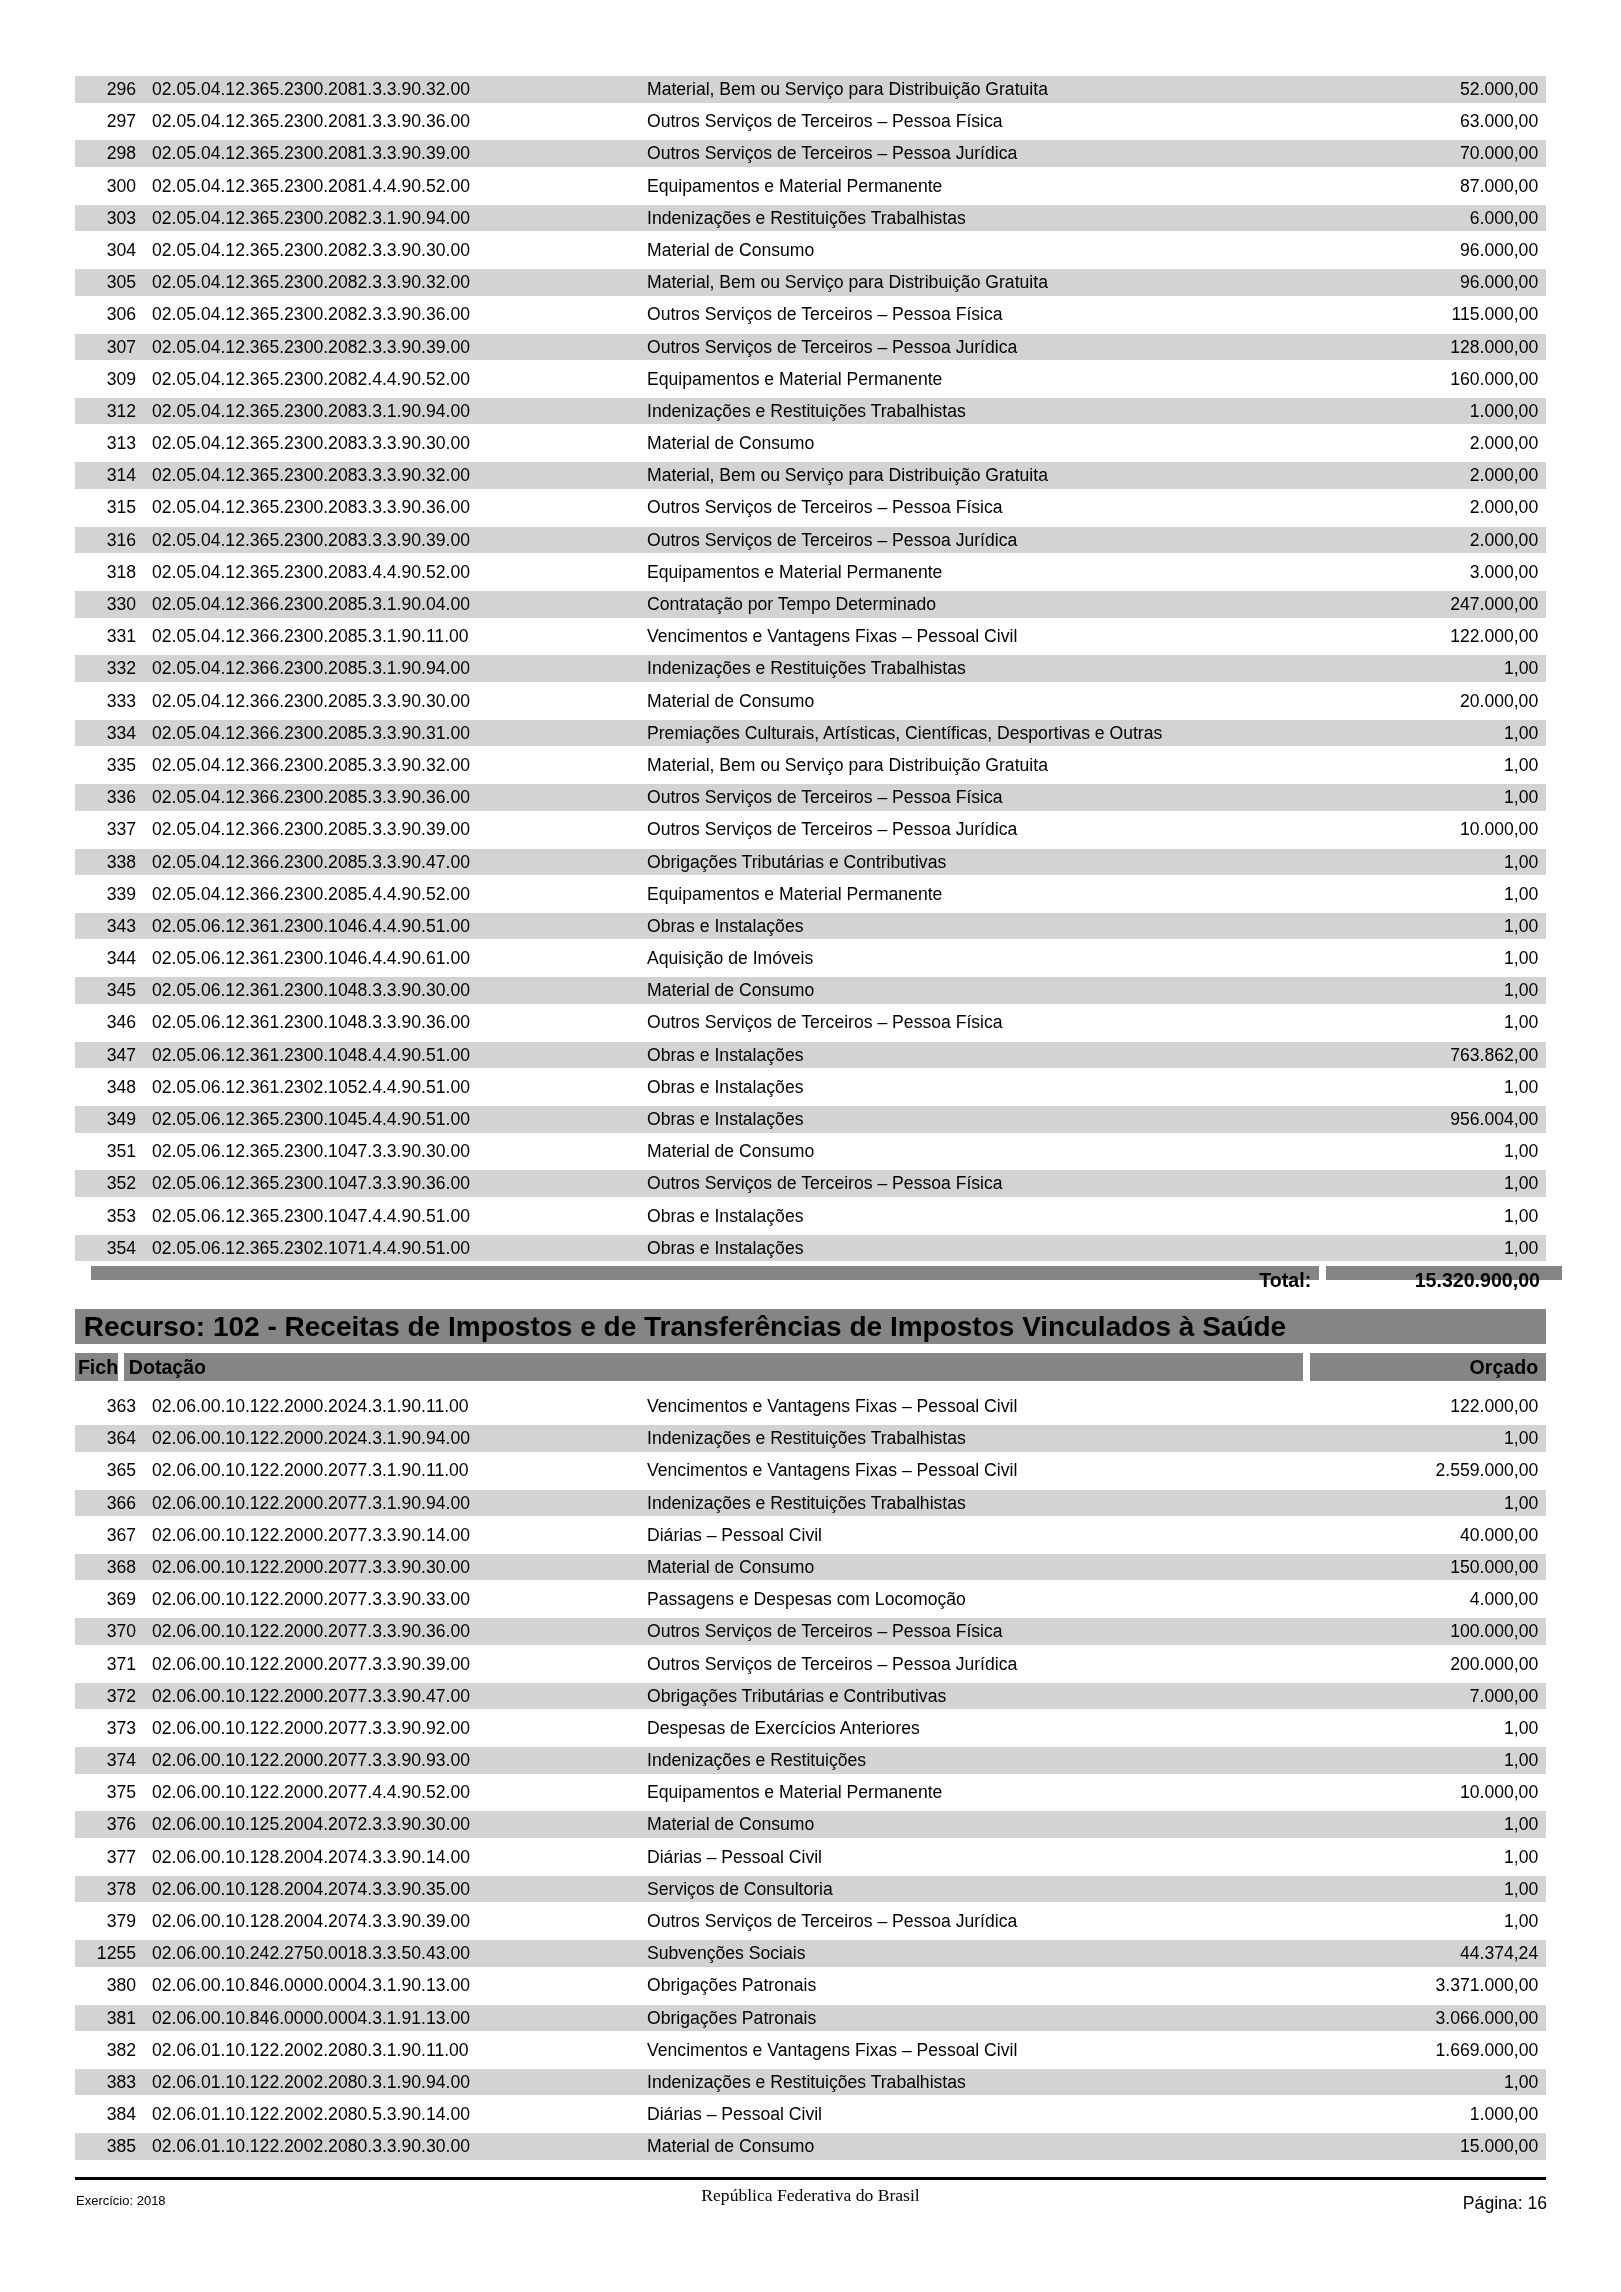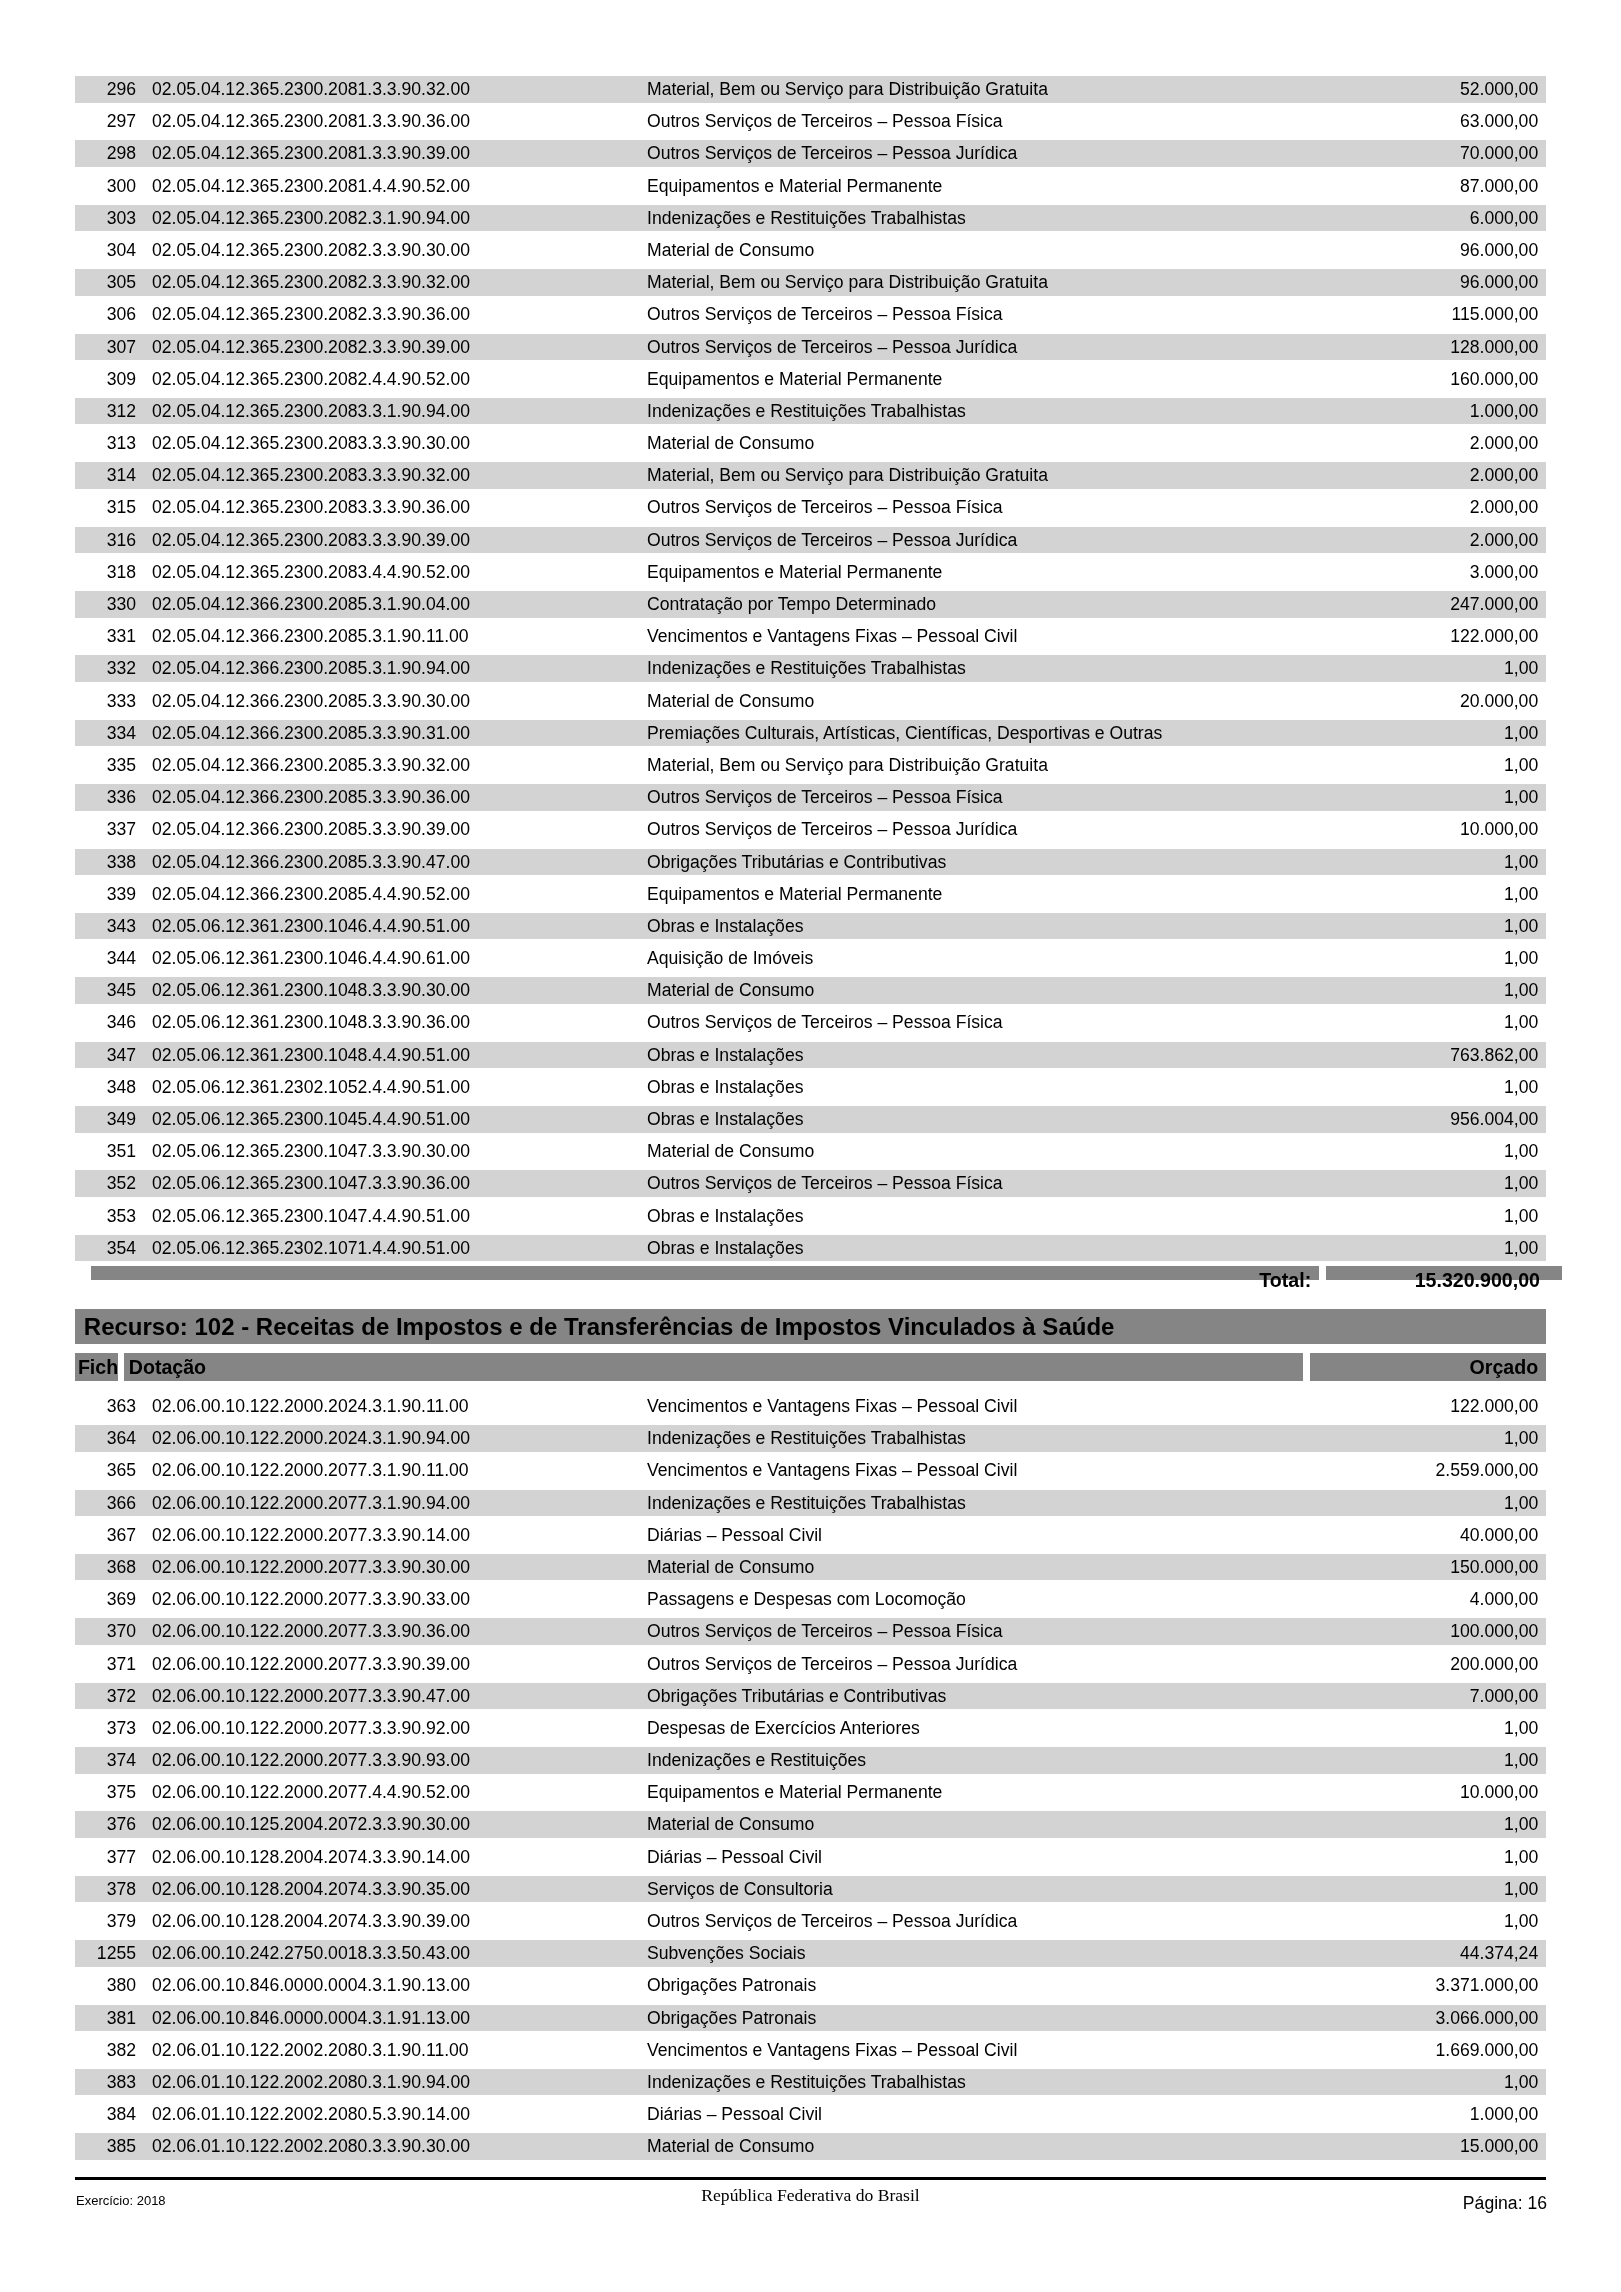--- a/index.html
+++ b/index.html
@@ -40,21 +40,21 @@
   .total-gap { width: 6.9px; background: #ffffff; }
   .total-value-cell {
     flex: 1; background: var(--band-gray, #858585);
     font-size: 19.6px; font-weight: bold; line-height: 29px;
     text-align: right; padding-right: 22px; box-sizing: border-box;
   }
 
   .section-band {
     position: absolute; left: 75px; top: 1309px; width: 1471px; height: 35px;
     background: var(--band-gray, #858585);
-    font-size: 24px; font-weight: bold; line-height: 35px;
+    font-size: 28px; font-weight: bold; line-height: 35px;
     padding-left: 8.8px; box-sizing: border-box; white-space: nowrap; overflow: hidden;
   }
 
   .col-header { position: absolute; left: 75px; top: 1353px; width: 1471px; height: 28px; display: flex; }
   .col-header .hc { background: var(--band-gray, #858585); font-size: 19.6px; font-weight: bold; line-height: 28px; box-sizing: border-box; }
   .hc-ficha { width: 43px; padding-left: 2.9px; }
   .hc-gap { width: 5.9px; background: #ffffff; }
   .hc-gap2 { width: 6.9px; background: #ffffff; }
   .hc-dotacao { flex: 1; padding-left: 4.9px; }
   .hc-orcado { width: 236px; text-align: right; padding-right: 7.8px; }

